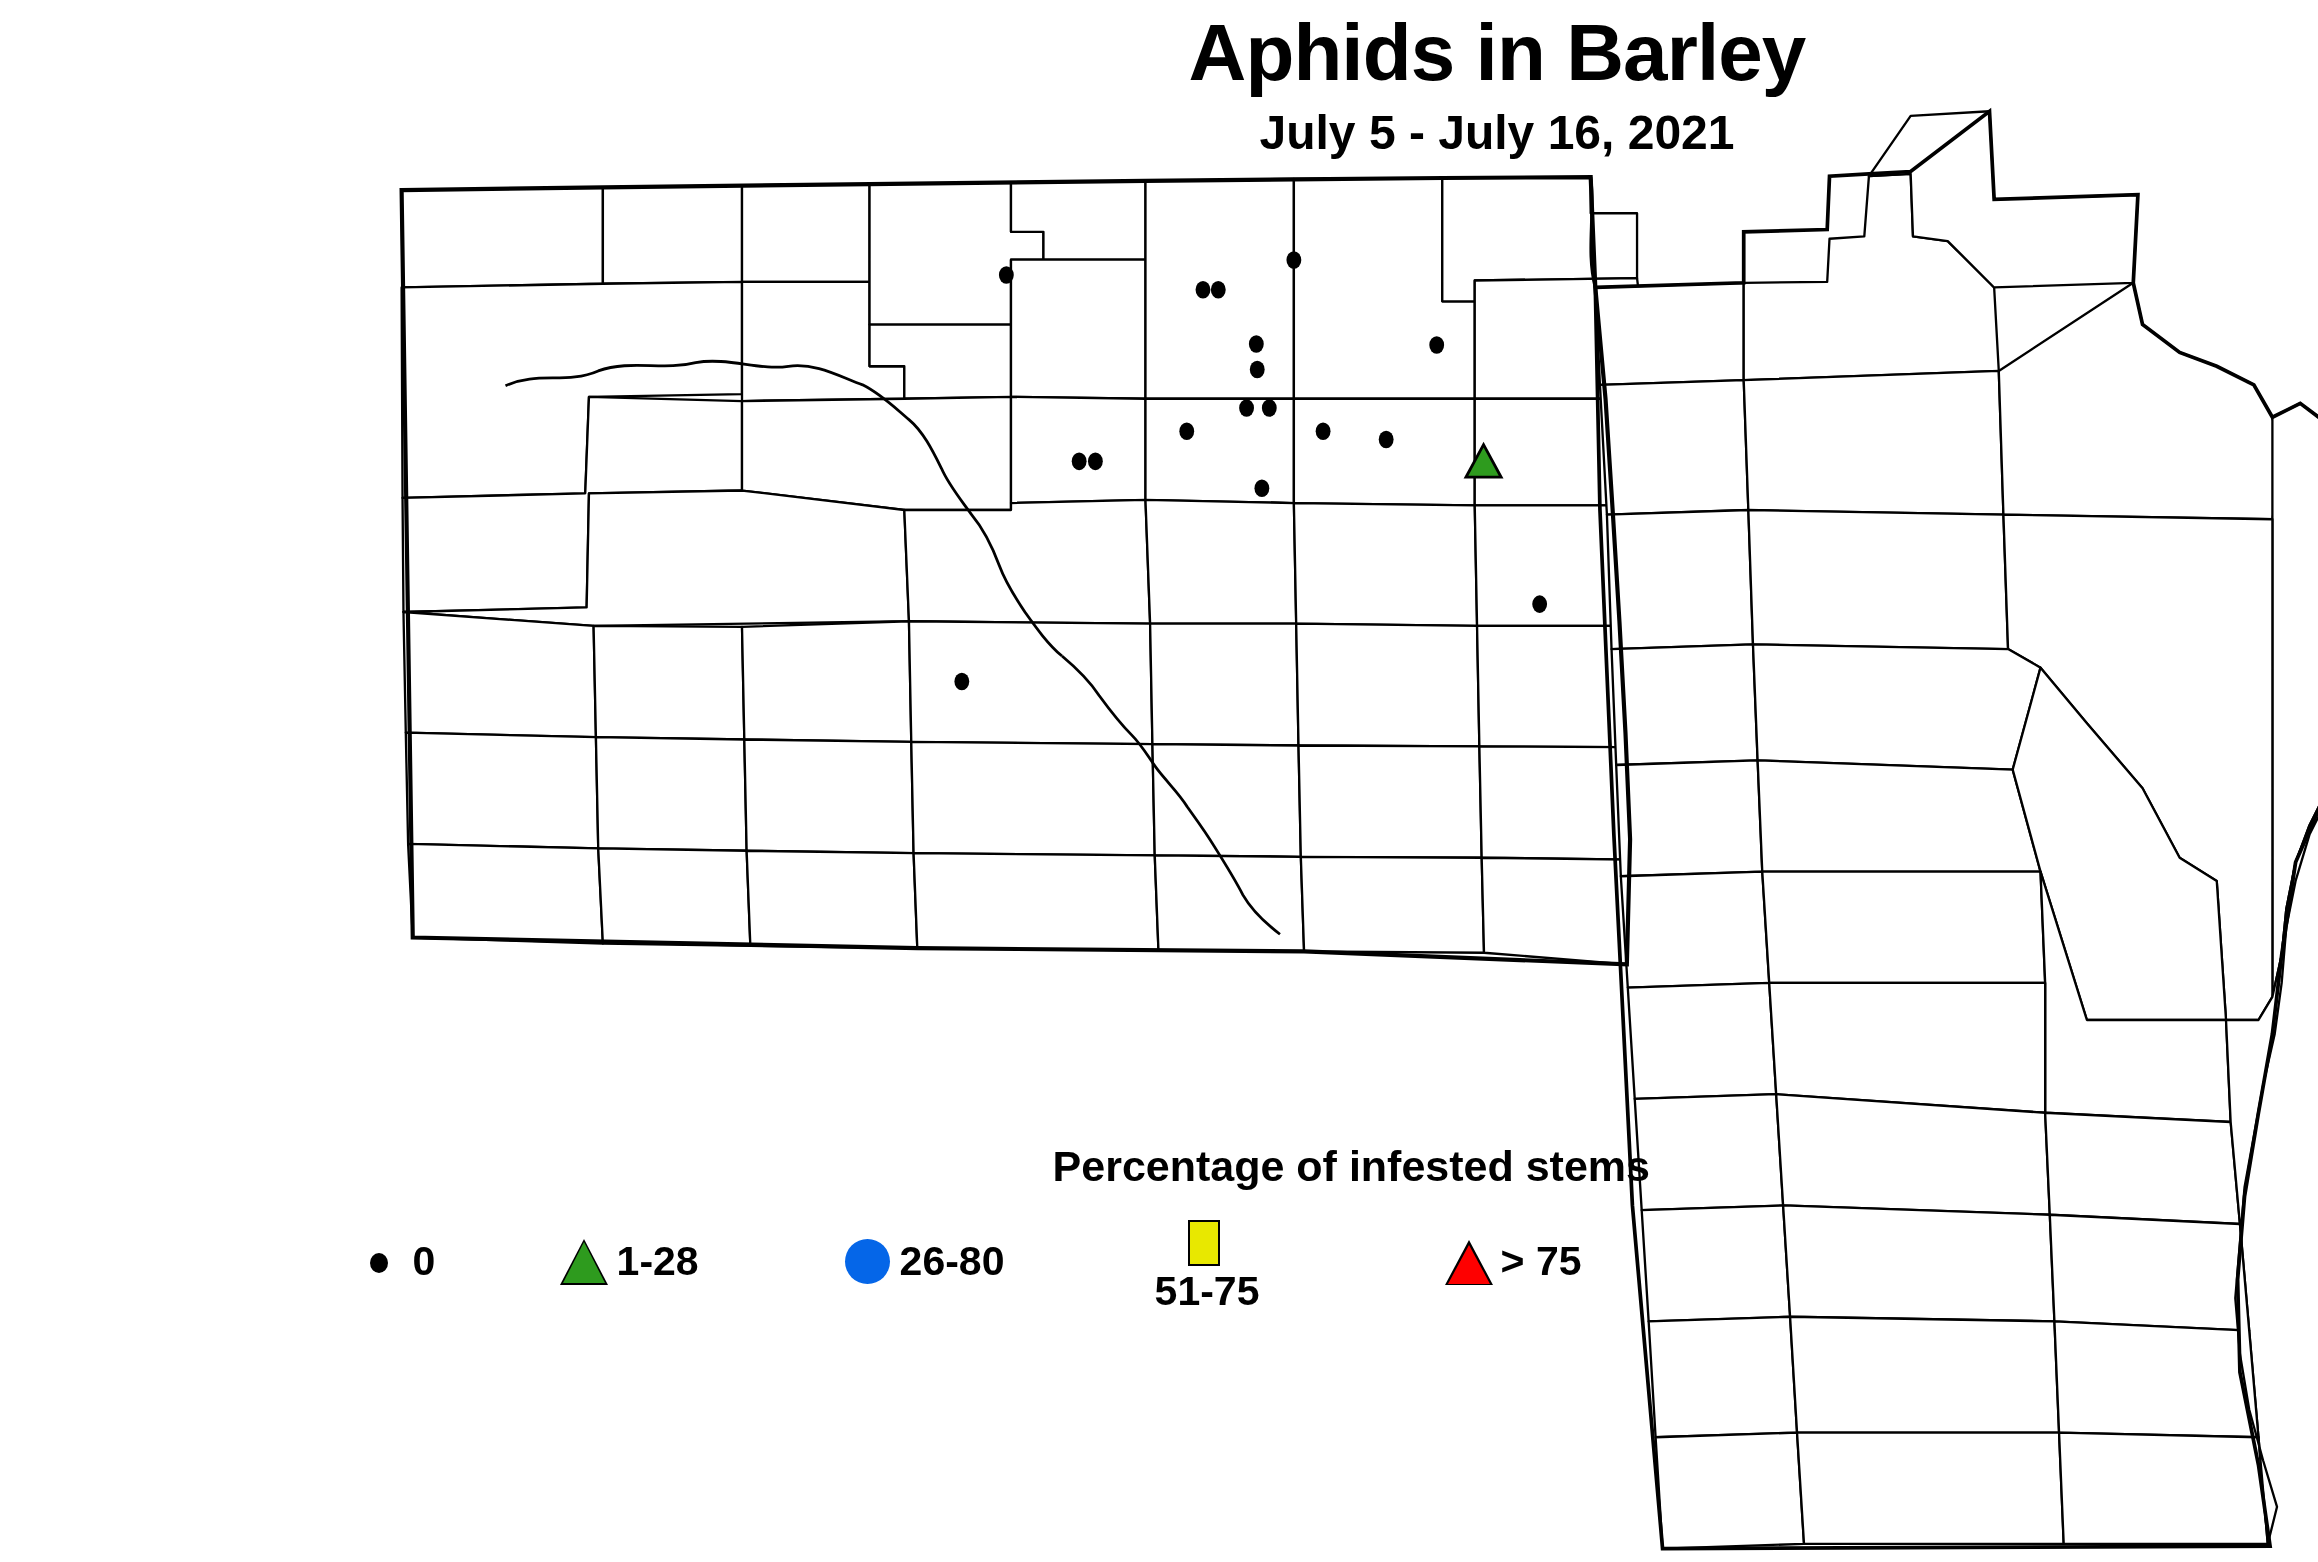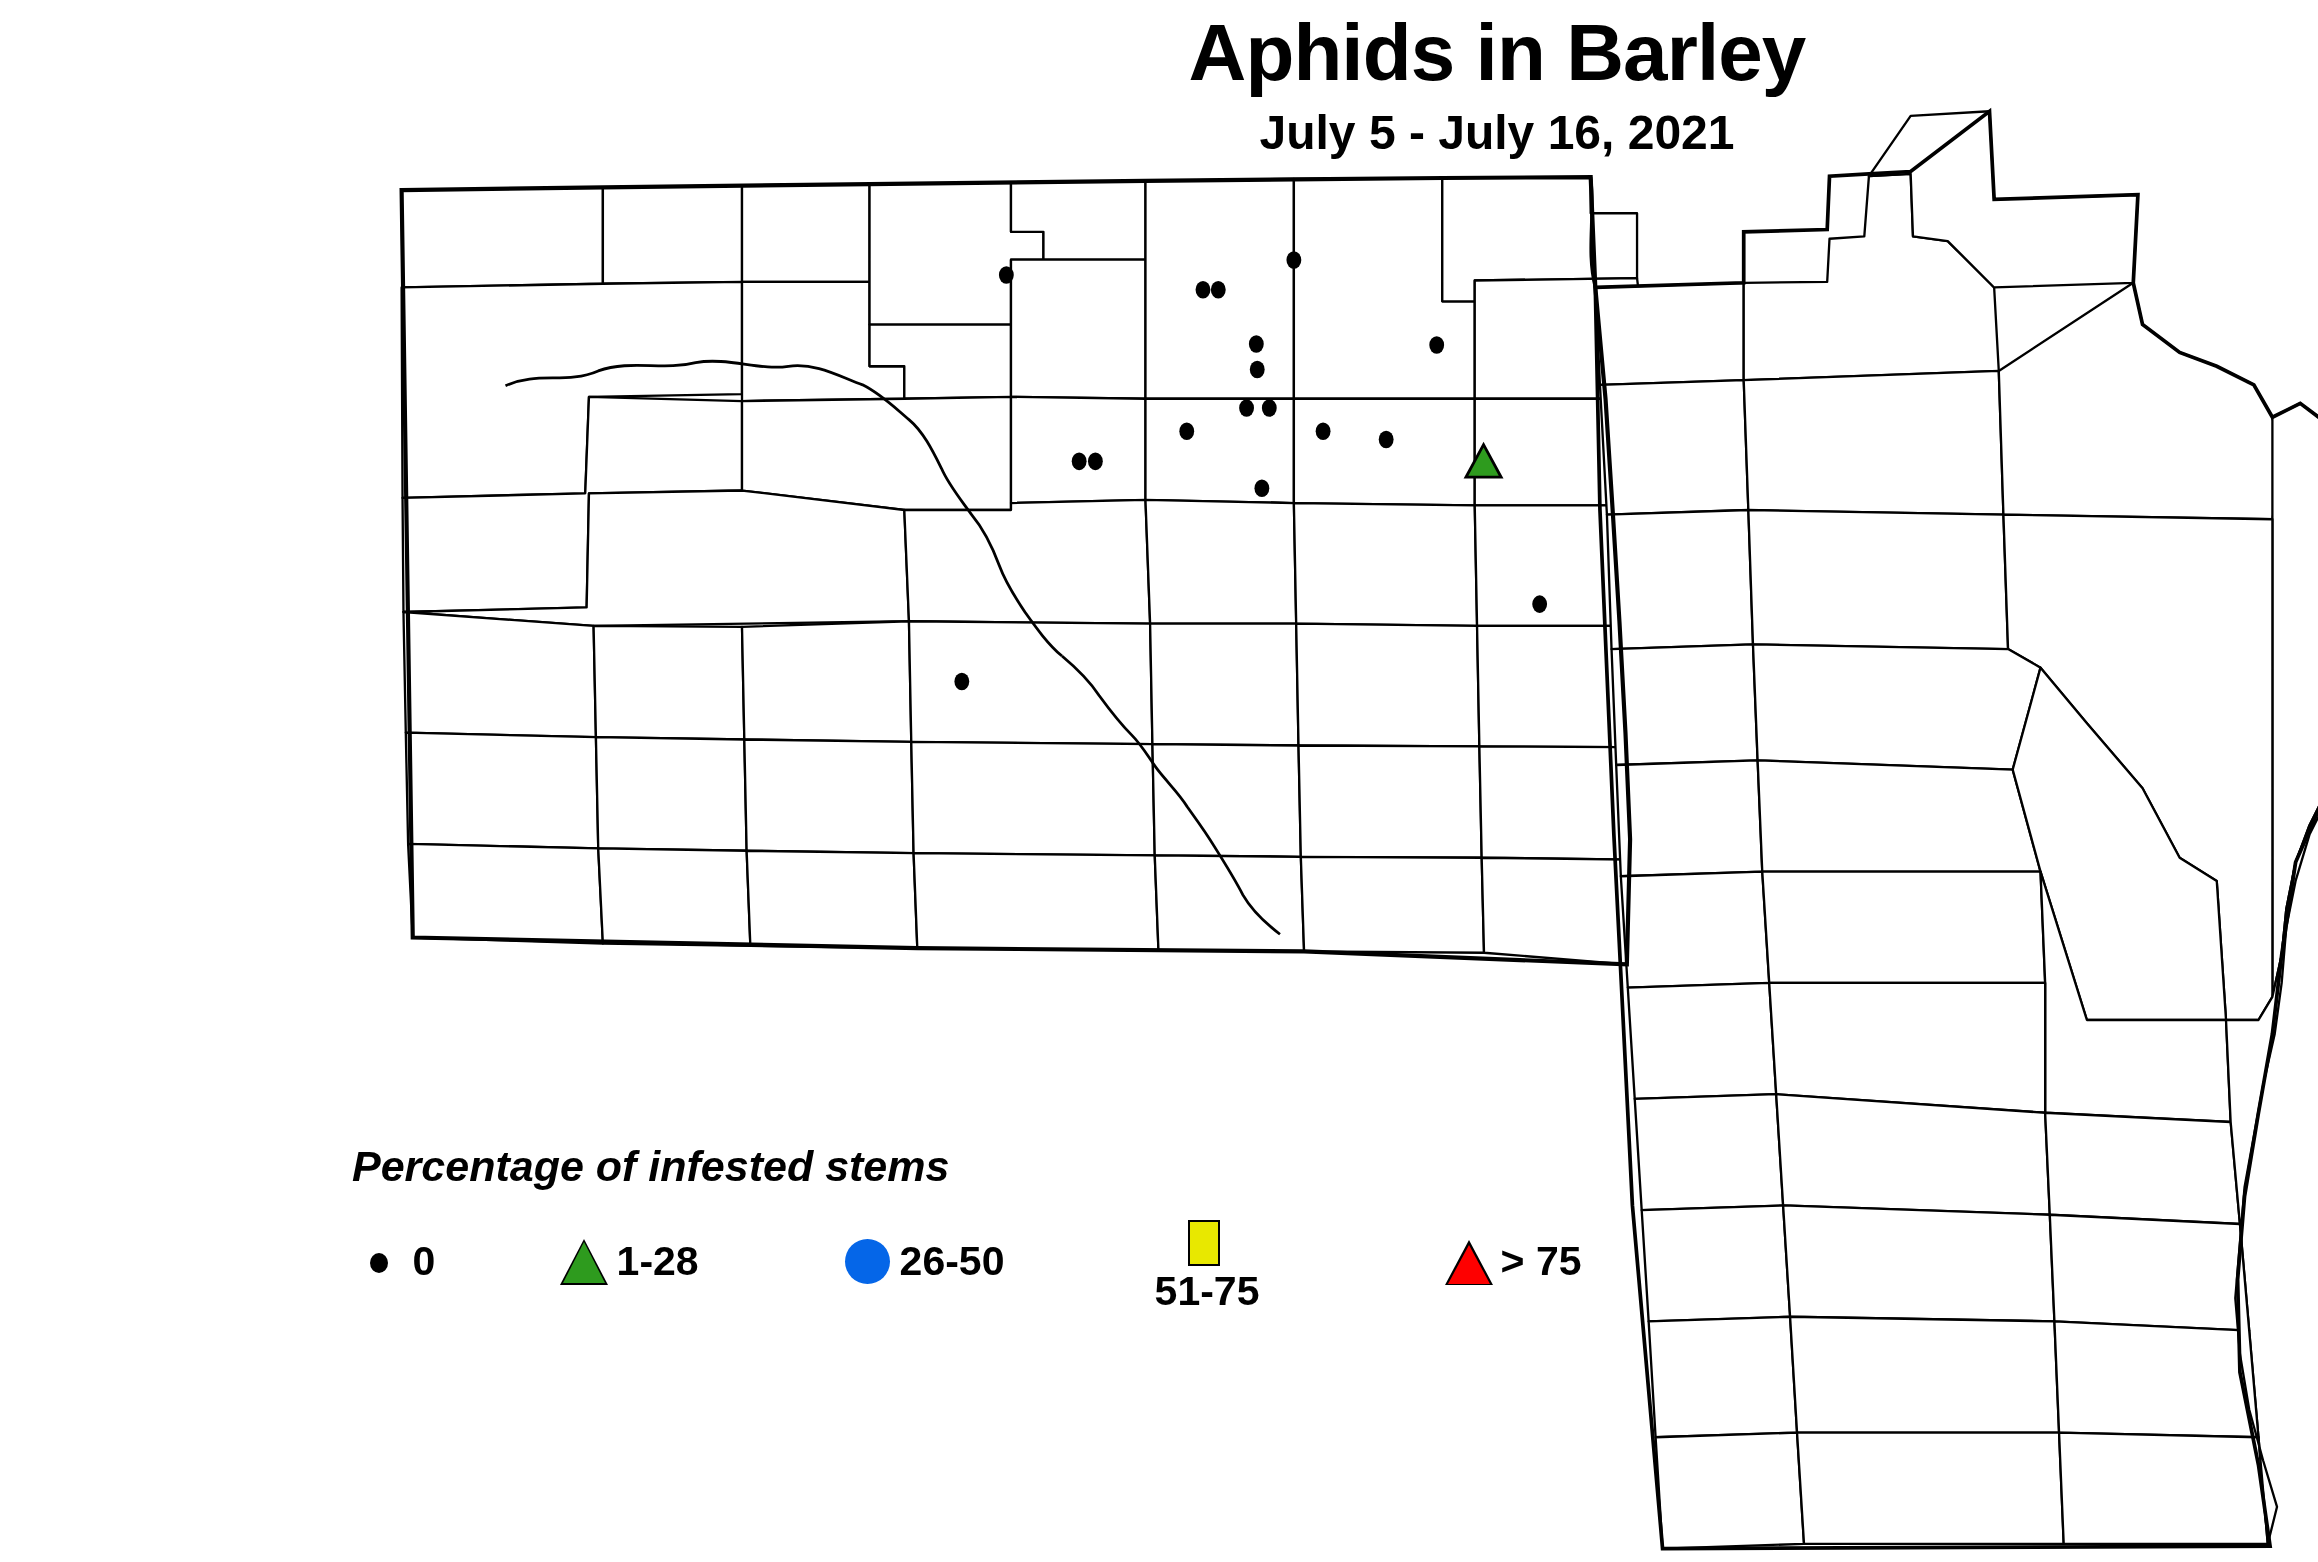--- a/index.html
+++ b/index.html
@@ -76,28 +76,27 @@
     left: 352px;
     top: 1145px;
     width: 1298px;
     height: 167px;
   }
   #legend-title {
     position: absolute;
     left: 0;
     top: 0;
     width: 1298px;
-    text-align: left;
+    text-align: right;
     font-family: "Liberation Sans", sans-serif;
     font-weight: bold;
     font-size: 43px;
     line-height: 1;
     color: #000000;
     white-space: nowrap;
-    font-style: italic;
   }
   .legend-row {
     position: absolute;
     left: 0;
     top: 70px;
     width: 1298px;
     height: 93px;
   }
   .legend-item {
     position: absolute;
@@ -400,21 +399,21 @@
           <span class="sw-tri-outline"></span>
           <span class="sw-tri"></span>
         </span>
         <span class="legend-label">1-28</span>
       </div>
 
       <div class="legend-item" style="left:487px;">
         <span class="legend-swatch">
           <span class="sw-circle"></span>
         </span>
-        <span class="legend-label">26-50</span>
+        <span class="legend-label">26-80</span>
       </div>
 
       <div class="legend-item" style="left:798px;flex-direction:column;">
         <span class="legend-swatch">
           <span class="sw-square"></span>
         </span>
         <span class="legend-label">51-75</span>
       </div>
 
       <div class="legend-item" style="left:1088px;">

